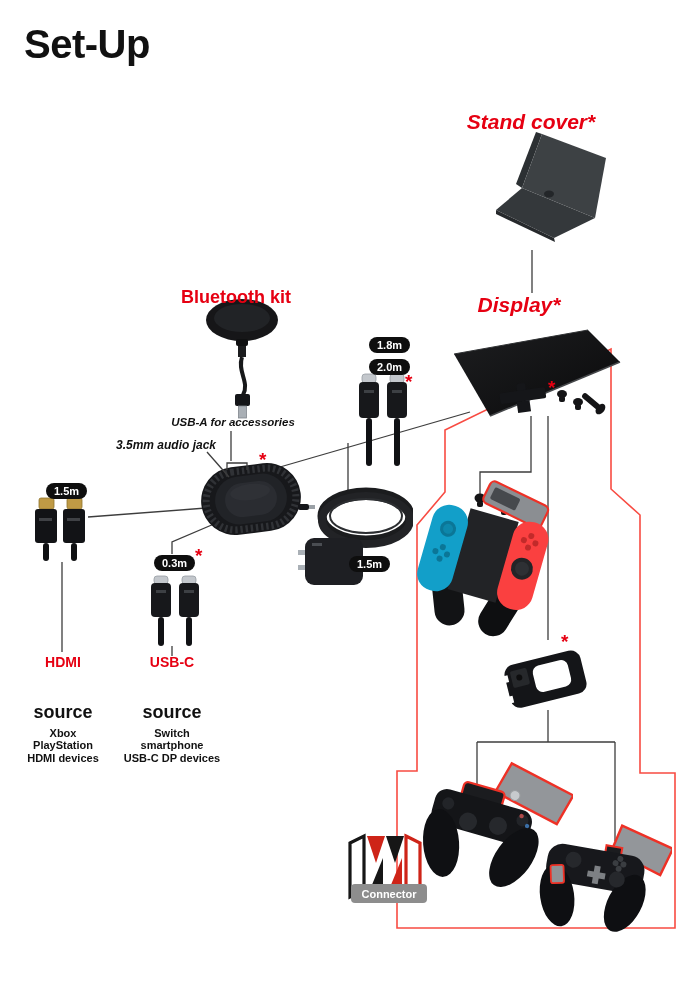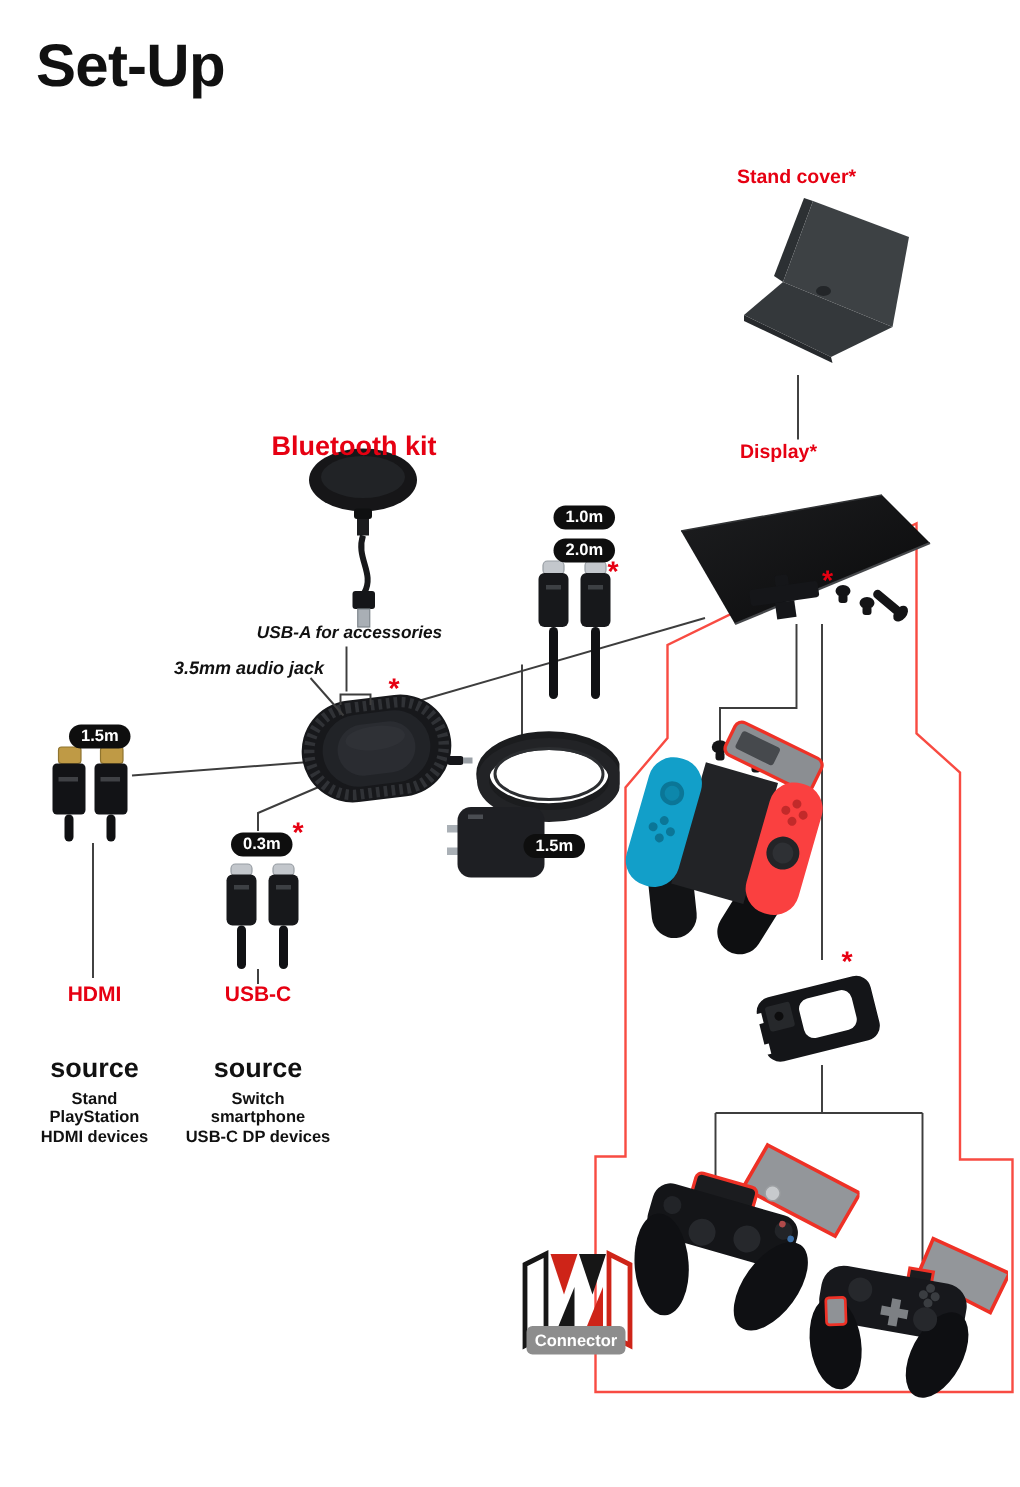--- a/index.html
+++ b/index.html
@@ -19,39 +19,39 @@
   .layer{position:absolute;left:0;top:0;width:680px;height:991px;}
   .z1{z-index:1}.z2{z-index:2}.z3{z-index:3}
   .wire{stroke:var(--line);stroke-width:1.3;fill:none;}
   .redline{stroke:var(--outline-red);stroke-width:1.6;fill:none;stroke-linejoin:miter;}
   .title{
     left:24px;top:22px;font-size:40px;font-weight:bold;color:#111;letter-spacing:-0.5px;z-index:3;
   }
   .lbl{font-weight:bold;white-space:nowrap;z-index:3;transform:translateX(-50%);}
   .lbl.red{color:var(--accent);}
   .lbl.blk{color:#111;font-style:italic;}
-  .s19{font-size:13px;}
+  .s19{font-size:21px;font-style:italic;}
   .s18{font-size:18px;}
   .s12{font-size:12px;}
   .s11{font-size:11.5px;}
   .badge{
     z-index:3;background:var(--badge-bg);color:var(--badge-fg);
     font-size:11px;font-weight:bold;padding:2px 8px;border-radius:999px;white-space:nowrap;
   }
   .ast{z-index:3;color:var(--accent);font-size:19px;font-weight:bold;line-height:1;}
   .src{z-index:3;text-align:center;transform:translateX(-50%);white-space:nowrap;}
   .src .t1{font-size:14px;font-weight:bold;color:var(--accent);line-height:1.05;}
   .src .t2{font-size:18px;font-weight:bold;color:#111;line-height:1.05;margin-top:33px;}
   .src .dev{font-size:11px;font-weight:bold;color:#111;line-height:1.05;margin-top:1px;}
   .src .gap{height:5px;}
   .footnote{
     right:18px;top:954px;font-size:15px;font-weight:bold;color:var(--accent);z-index:3;white-space:nowrap;
   }
   .connector-badge{
-    left:351px;top:884px;width:66px;height:19px;z-index:3;background:#8d8d8d;border-radius:4px;
+    left:351px;top:884px;width:76px;height:19px;z-index:3;background:#8d8d8d;border-radius:4px;
     color:#fff;font-size:11px;font-weight:bold;display:flex;align-items:center;justify-content:center;
   }
 </style>
 </head>
 <body>
 
 <div class="stage">
 
   <svg class="layer z1" viewBox="0 0 680 991">
     <path class="redline" d="M611,349 L611,489 L640,515 L640,773 L675,773 L675,928 L397,928 L397,771 L417,771 L417,525 L445,492 L445,430 Z"></path>
@@ -276,37 +276,37 @@
   </svg>
 
   <div class="abs title">Set-Up</div>
 
   <div class="abs lbl red s19" style="left:531px;top:110px">Stand cover*</div>
   <div class="abs lbl red s19" style="left:519px;top:293px">Display*</div>
   <div class="abs lbl red s18" style="left:236px;top:287px">Bluetooth kit</div>
   <div class="abs lbl blk s11" style="left:233px;top:416px">USB-A for accessories</div>
   <div class="abs lbl blk s12" style="left:166px;top:438px">3.5mm audio jack</div>
 
-  <div class="abs badge" style="left:369px;top:337px">1.0m</div>
+  <div class="abs badge" style="left:369px;top:337px">1.8m</div>
   <div class="abs badge" style="left:369px;top:359px">2.0m</div>
   <div class="abs badge" style="left:46px;top:483px">1.5m</div>
   <div class="abs badge" style="left:154px;top:555px">0.3m</div>
   <div class="abs badge" style="left:349px;top:556px">1.5m</div>
 
   <div class="abs ast" style="left:259px;top:450px">*</div>
   <div class="abs ast" style="left:405px;top:372px">*</div>
   <div class="abs ast" style="left:195px;top:546px">*</div>
   <div class="abs ast" style="left:548px;top:378px">*</div>
   <div class="abs ast" style="left:561px;top:632px">*</div>
 
   <div class="abs src" style="left:63px;top:655px">
     <div class="t1">HDMI</div>
     <div class="t2">source</div>
     <div class="gap"></div>
-    <div class="dev">Stand</div>
+    <div class="dev">Xbox</div>
     <div class="dev">PlayStation</div>
     <div class="dev">HDMI devices</div>
   </div>
 
   <div class="abs src" style="left:172px;top:655px">
     <div class="t1">USB-C</div>
     <div class="t2">source</div>
     <div class="gap"></div>
     <div class="dev">Switch</div>
     <div class="dev">smartphone</div>

